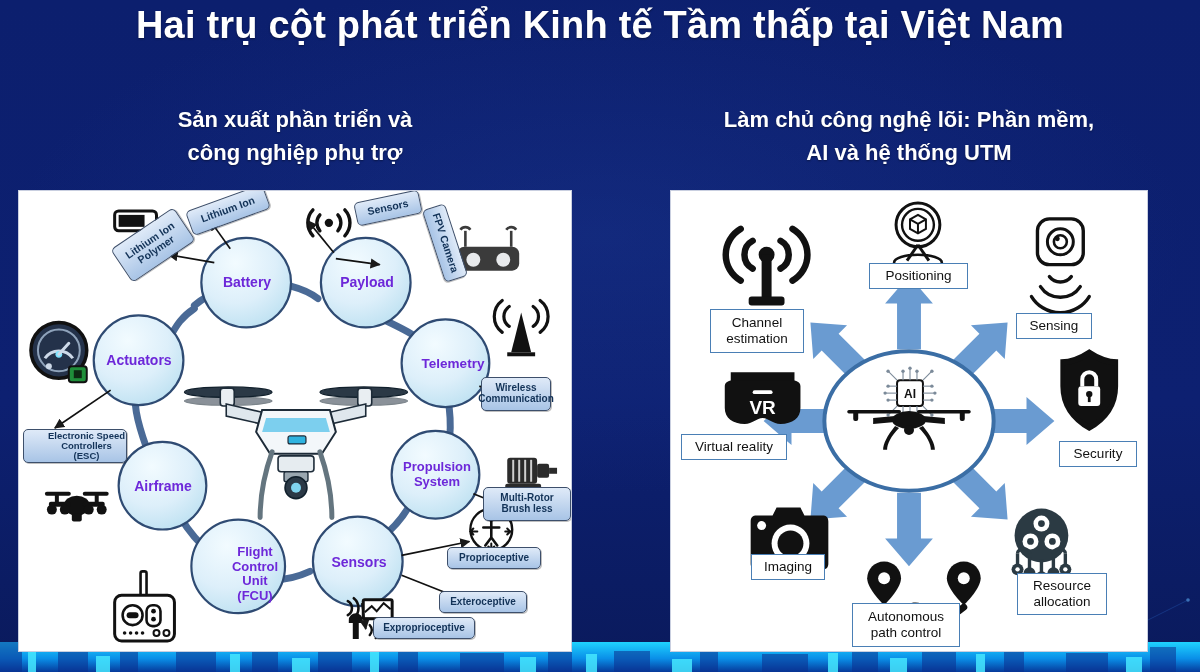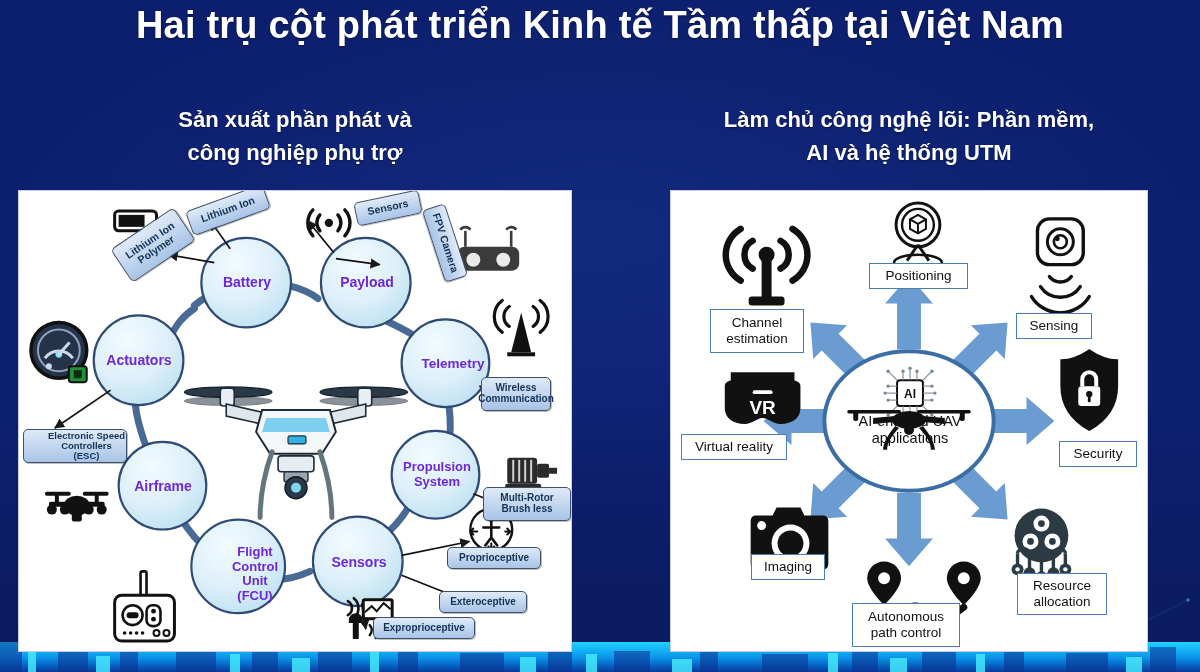--- a/index.html
+++ b/index.html
@@ -180,21 +180,21 @@
       <rect x="828" y="11" width="10" height="19"></rect>
         <rect x="890" y="16" width="17" height="14"></rect>
       <rect x="976" y="12" width="9" height="18"></rect>
         <rect x="1126" y="15" width="16" height="15"></rect>
     </g>
   </svg>
 
   <div id="title">Hai trụ cột phát triển Kinh tế Tầm thấp tại Việt Nam</div>
 
   <div id="head-left" class="col-head">
-    <div>Sản xuất phần phát và</div>
+    <div>Sản xuất phần triển và</div>
     <div>công nghiệp phụ trợ</div>
   </div>
 
   <div id="head-right" class="col-head">
     <div>Làm chủ công nghệ lõi: Phần mềm,</div>
     <div>AI và hệ thống UTM</div>
   </div>
 
   <div id="panel-left" class="panel">
     <div class="fig">
@@ -646,24 +646,20 @@
             <path d="M14 8 A 30 30 0 0 0 14 60"></path>
             <path d="M66 8 A 30 30 0 0 1 66 60"></path>
           </g>
           <circle cx="40" cy="34" r="8" fill="#111"></circle>
           <rect x="35" y="34" width="10" height="44" fill="#111"></rect>
           <rect x="22" y="76" width="36" height="9" rx="3" fill="#111"></rect>
         </g>
       </svg>
     </div>
 
-    <div class="rcenter-label" style="left:154px; top:222px; width:170px;">
-      <div>AI-enabled UAV</div>
-      <div>applications</div>
-    </div>
 
     <div class="rbox" style="left:198px; top:72px; width:99px; height:26px;">Positioning</div>
 
     <div class="rbox" style="left:345px; top:122px; width:76px; height:26px;">Sensing</div>
 
     <div class="rbox" style="left:388px; top:250px; width:78px; height:26px;">Security</div>
 
     <div class="rbox" style="left:346px; top:382px; width:90px; height:42px; flex-direction:column;">
       <div>Resource</div>
       <div>allocation</div>

